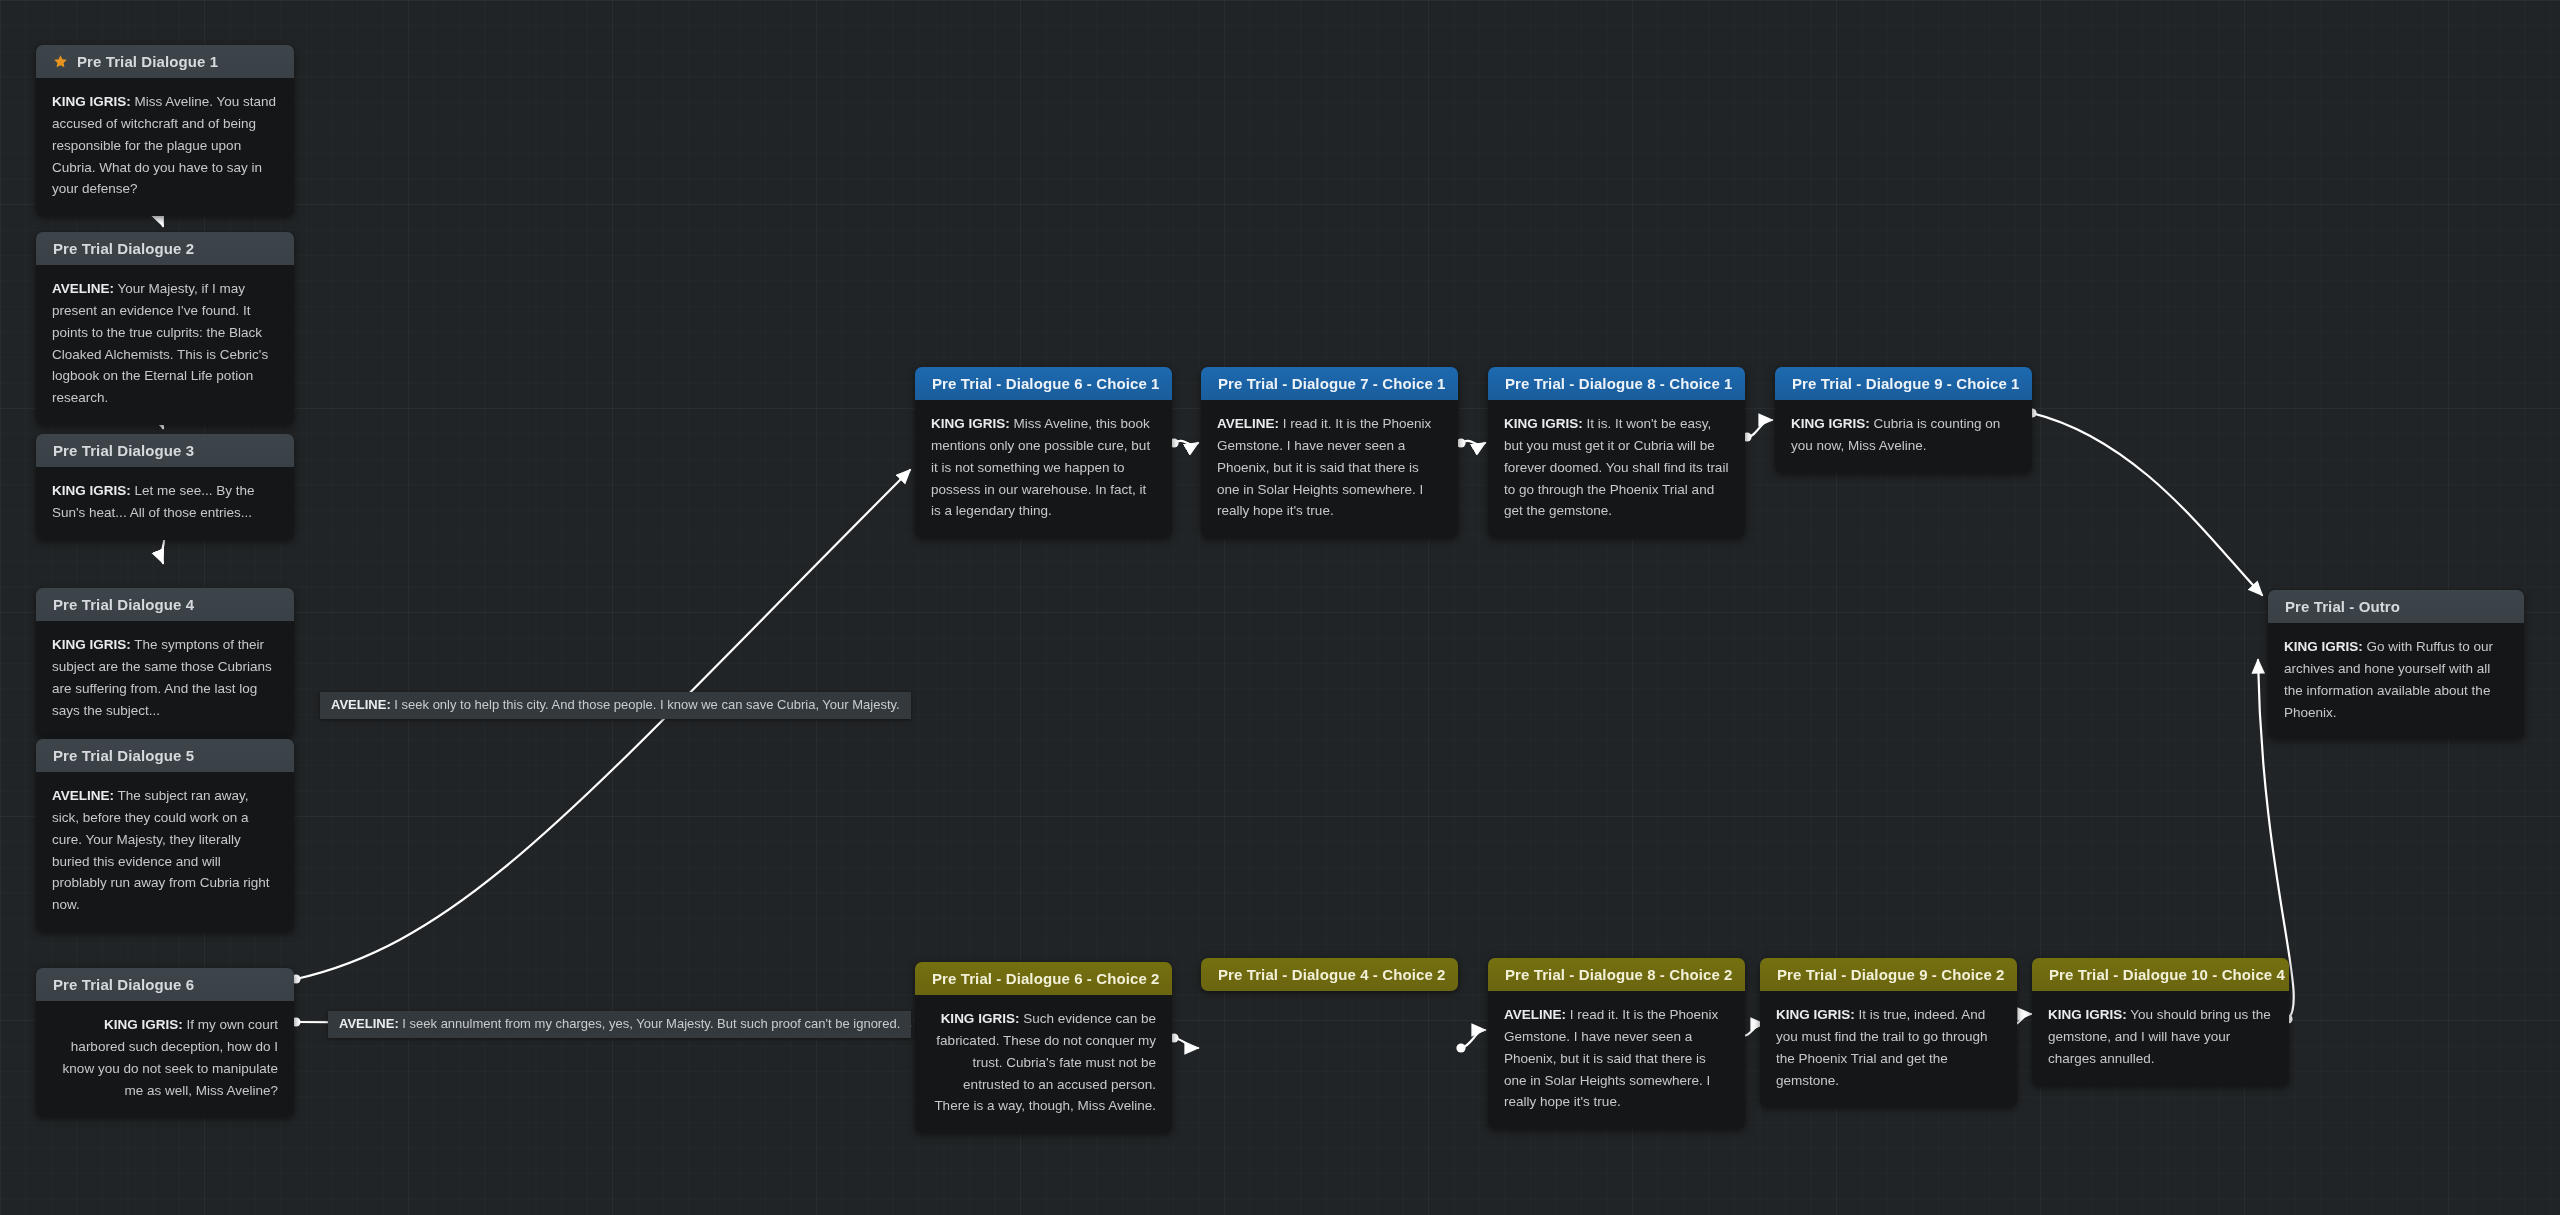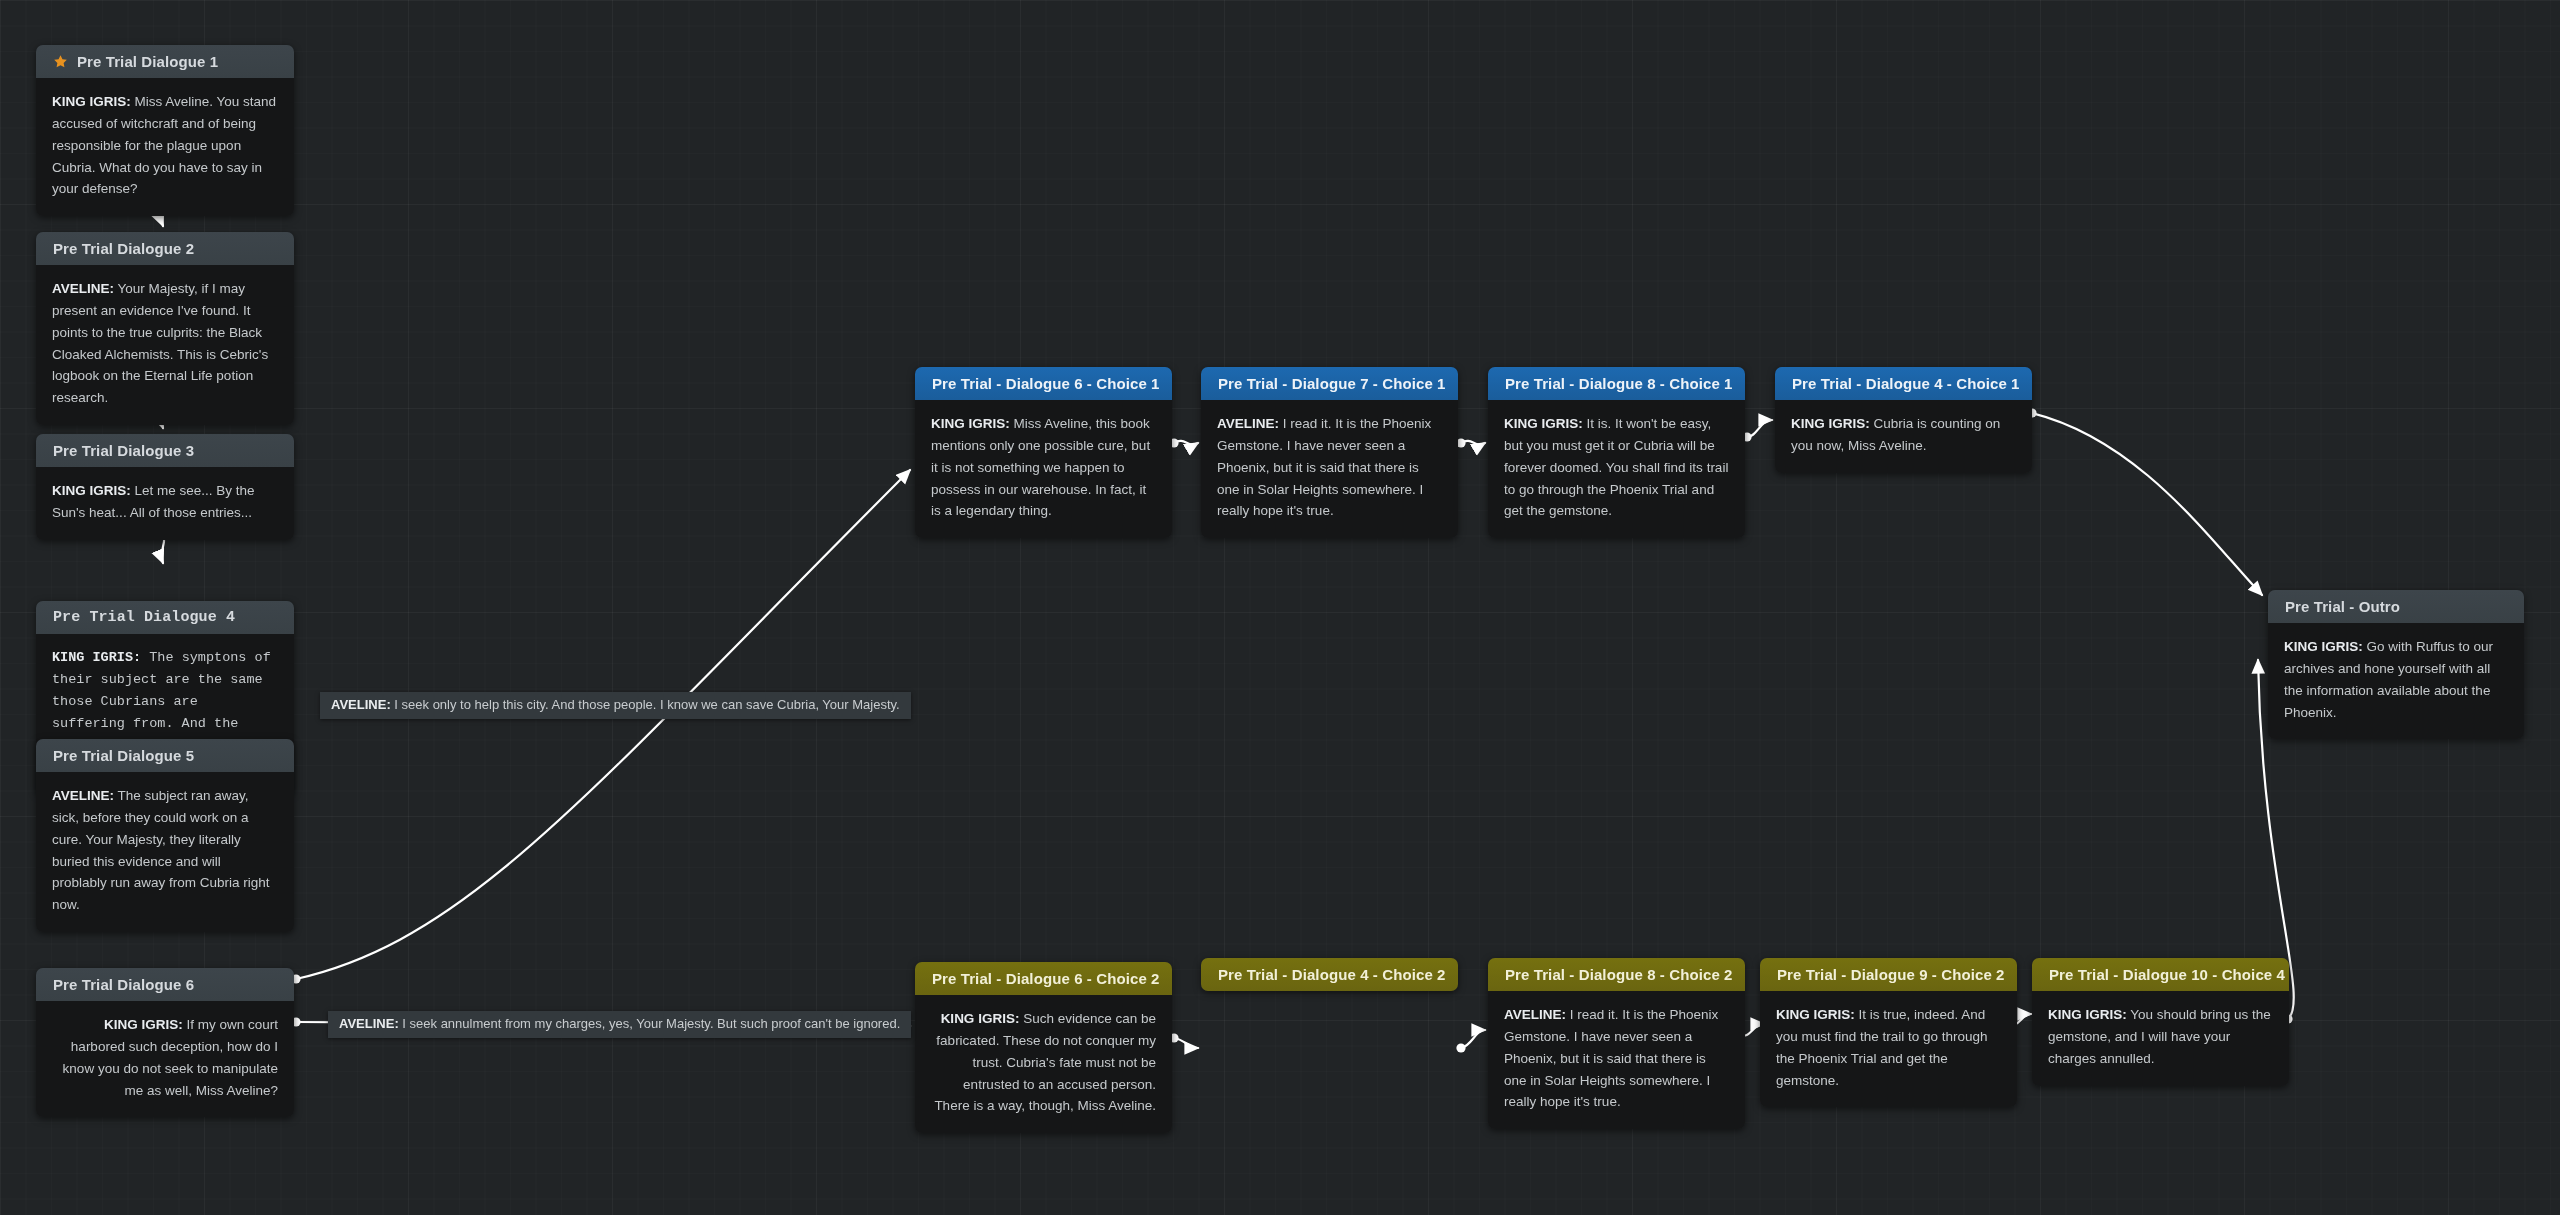--- a/index.html
+++ b/index.html
@@ -138,21 +138,21 @@
           <span>Pre Trial Dialogue 2</span>
         </div>
         <div class="node-body"><b>AVELINE:</b><span> Your Majesty, if I may present an evidence I've found. It points to the true culprits: the Black Cloaked Alchemists. This is Cebric's logbook on the Eternal Life potion research.</span></div>
       </div>
       <div class="node" style="left: 36px; top: 434px; width: 258px;">
         <div class="node-header hdr-grey">
           <span>Pre Trial Dialogue 3</span>
         </div>
         <div class="node-body"><b>KING IGRIS:</b><span> Let me see... By the Sun's heat... All of those entries...</span></div>
       </div>
-      <div class="node" style="left: 36px; top: 601px; width: 258px; font-family: Liberation Mono, monospace;">
+      <div class="node" style="left: 36px; top: 588px; width: 258px;">
         <div class="node-header hdr-grey">
           <span>Pre Trial Dialogue 4</span>
         </div>
         <div class="node-body"><b>KING IGRIS:</b><span> The symptons of their subject are the same those Cubrians are suffering from. And the last log says the subject...</span></div>
       </div>
       <div class="node" style="left: 36px; top: 739px; width: 258px;">
         <div class="node-header hdr-grey">
           <span>Pre Trial Dialogue 5</span>
         </div>
         <div class="node-body"><b>AVELINE:</b><span> The subject ran away, sick, before they could work on a cure. Your Majesty, they literally buried this evidence and will problably run away from Cubria right now.</span></div>
@@ -176,21 +176,21 @@
         <div class="node-body"><b>AVELINE:</b><span> I read it. It is the Phoenix Gemstone. I have never seen a Phoenix, but it is said that there is one in Solar Heights somewhere. I really hope it's true.</span></div>
       </div>
       <div class="node" style="left: 1488px; top: 367px; width: 257px;">
         <div class="node-header hdr-blue">
           <span>Pre Trial - Dialogue 8 - Choice 1</span>
         </div>
         <div class="node-body"><b>KING IGRIS:</b><span> It is. It won't be easy, but you must get it or Cubria will be forever doomed. You shall find its trail to go through the Phoenix Trial and get the gemstone.</span></div>
       </div>
       <div class="node" style="left: 1775px; top: 367px; width: 257px;">
         <div class="node-header hdr-blue">
-          <span>Pre Trial - Dialogue 4 - Choice 1</span>
+          <span>Pre Trial - Dialogue 9 - Choice 1</span>
         </div>
         <div class="node-body"><b>KING IGRIS:</b><span> Cubria is counting on you now, Miss Aveline.</span></div>
       </div>
       <div class="node" style="left: 915px; top: 962px; width: 257px; text-align: right;">
         <div class="node-header hdr-olive">
           <span>Pre Trial - Dialogue 6 - Choice 2</span>
         </div>
         <div class="node-body"><b>KING IGRIS:</b><span> Such evidence can be fabricated. These do not conquer my trust. Cubria's fate must not be entrusted to an accused person. There is a way, though, Miss Aveline.</span></div>
       </div>
       <div class="node" style="left: 1201px; top: 958px; width: 257px;">

